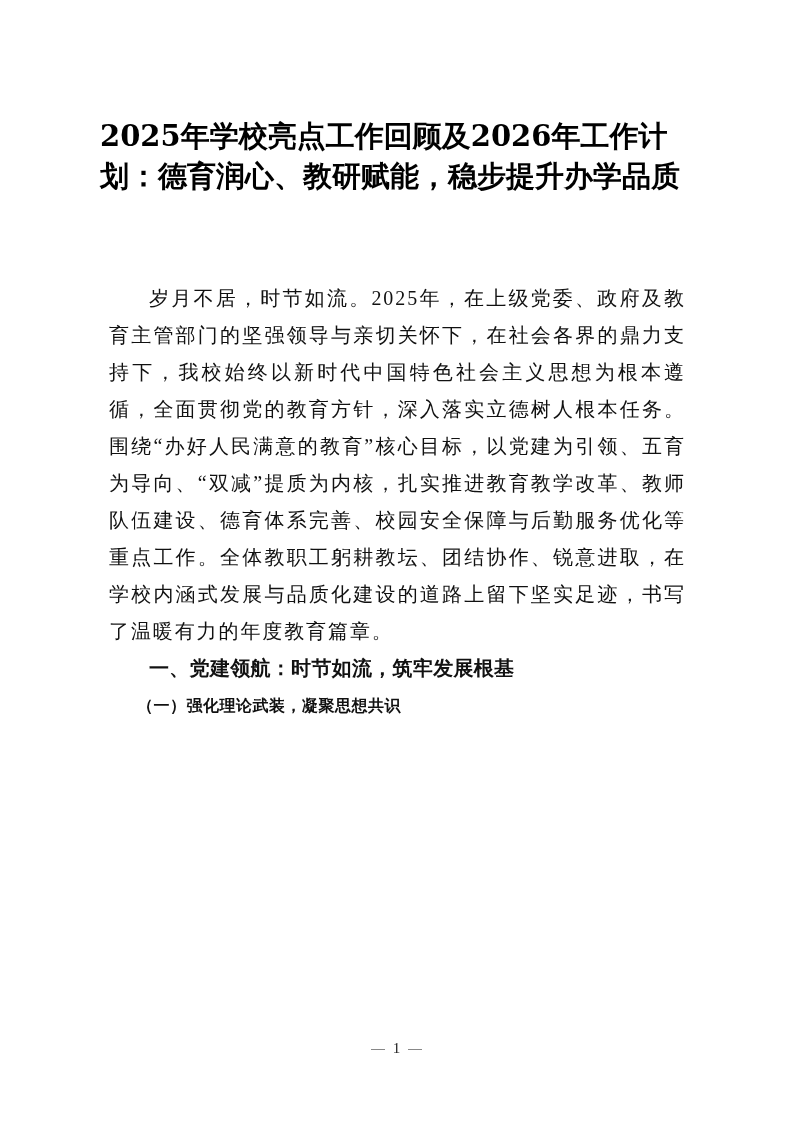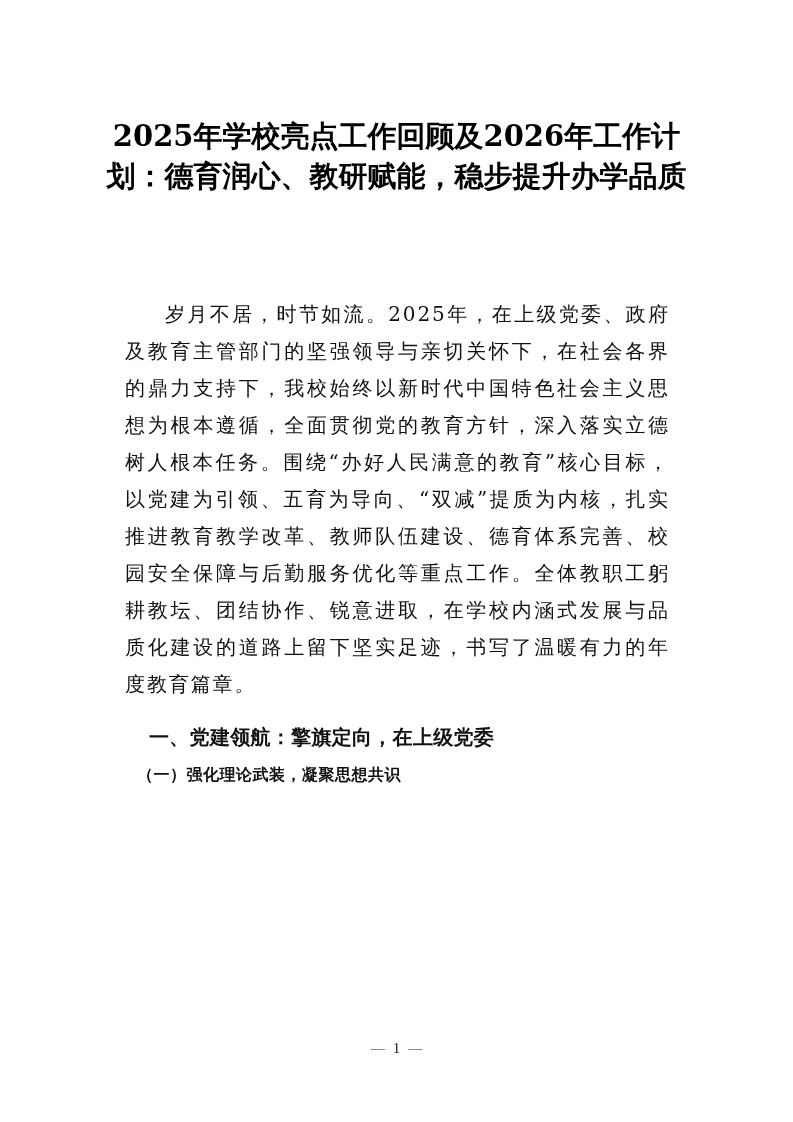--- a/index.html
+++ b/index.html
@@ -2,38 +2,37 @@
 <html><head>
 <meta charset="utf-8">
 <style>
   html, body { margin: 0; padding: 0; background: #ffffff; }
   body { width: 793px; height: 1122px; position: relative; overflow: hidden; }
   .page {
     position: absolute; left: 0; top: 0; width: 793px; height: 1122px; background: #fff;
   }
   .title {
     position: absolute; left: 100px; top: 116px; width: 593px;
-    text-align: center;
     font-family: "DejaVu Serif", "Liberation Serif", serif;
     font-weight: bold;
     font-size: 29px;
     line-height: 40px;
     color: #000;
     letter-spacing: 0px;
   }
   .body {
     position: absolute; left: 109px; top: 280px; width: 577px;
     font-family: "DejaVu Serif", "Liberation Serif", serif;
     font-size: 20px;
     line-height: 37px;
     color: #111;
     letter-spacing: 1.9px;
     text-align: justify;
   }
-  .body p { margin: 16px; text-indent: 40px; }
+  .body p { margin: 0; text-indent: 40px; font-family: Liberation Serif, serif; }
   .body h2 {
     margin: 0; font-size: 20px; line-height: 37px; text-indent: 40px;
     font-weight: bold; letter-spacing: 0.3px;
     font-family: "DejaVu Sans", "Liberation Sans", sans-serif;
   }
   .body h3 {
     margin: 0; font-size: 16px; line-height: 37px; text-indent: 28px;
     font-weight: bold; letter-spacing: 0.5px;
     font-family: "DejaVu Sans", "Liberation Sans", sans-serif;
   }
@@ -44,20 +43,20 @@
   .footer .dash { display: inline-block; width: 14px; height: 1px; background: #888; vertical-align: middle; margin: 0 8px; }
 </style>
 </head>
 <body>
 
 <div class="page">
   <div class="title">2025年学校亮点工作回顾及2026年工作计划：德育润心、教研赋能，稳步提升办学品质</div>
 
   <div class="body">
     <p>岁月不居，时节如流。2025年，在上级党委、政府及教育主管部门的坚强领导与亲切关怀下，在社会各界的鼎力支持下，我校始终以新时代中国特色社会主义思想为根本遵循，全面贯彻党的教育方针，深入落实立德树人根本任务。围绕“办好人民满意的教育”核心目标，以党建为引领、五育为导向、“双减”提质为内核，扎实推进教育教学改革、教师队伍建设、德育体系完善、校园安全保障与后勤服务优化等重点工作。全体教职工躬耕教坛、团结协作、锐意进取，在学校内涵式发展与品质化建设的道路上留下坚实足迹，书写了温暖有力的年度教育篇章。</p>
-    <h2>一、党建领航：擎旗定向，在上级党委</h2>
+    <h2>一、党建领航：时节如流，筑牢发展根基</h2>
     <h3>（一）强化理论武装，凝聚思想共识</h3>
   </div>
 
   <div class="footer">
     <span class="dash"></span><span>1</span><span class="dash"></span>
   </div>
 </div>
 
 </body></html>

